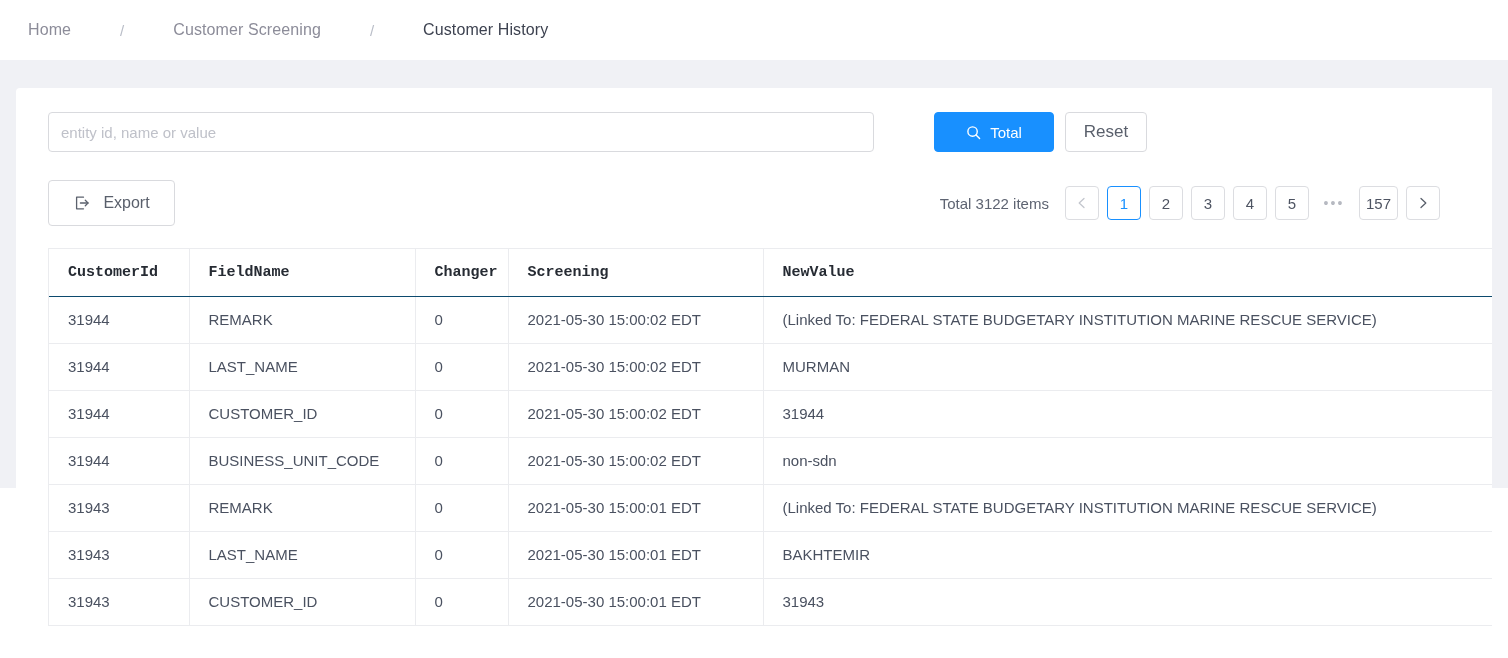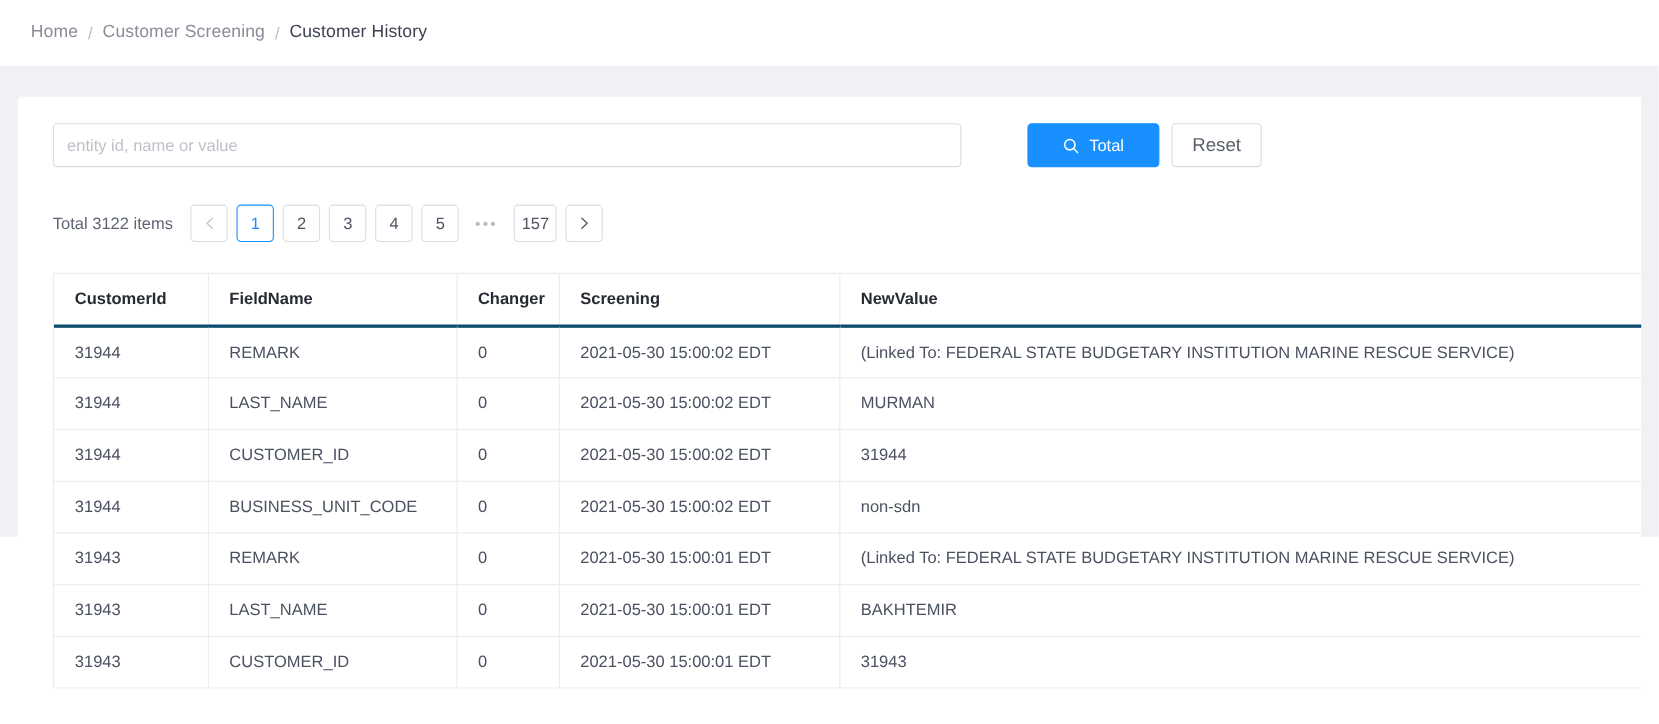--- a/index.html
+++ b/index.html
@@ -18,20 +18,21 @@
   }
 
   
   .breadcrumb-bar {
     height: 60px;
     background: #ffffff;
     display: flex;
     align-items: center;
     padding: 0 0 0 28px;
     box-sizing: border-box;
+    gap: 40px;
   }
   .crumb {
     font-size: 16px;
     color: #8c8c99;
     letter-spacing: .1px;
     white-space: nowrap;
   }
   .crumb.current {
     color: #3d4250;
   }
@@ -209,24 +210,25 @@
     width: 1460px;
     table-layout: fixed;
   }
   table.history th {
     text-align: left;
     font-size: 15px;
     font-weight: bold;
     color: #262b33;
     padding: 14px 0 14px 19px;
     border-right: 1px solid #ebecef;
-    border-bottom: 3px solid #0c4a6e;
+    border-bottom: 1px solid #0c4a6e;
     background: #ffffff;
     height: 47px;
     box-sizing: border-box;
+    font-family: Liberation Mono, monospace;
   }
   table.history td {
     font-size: 15px;
     color: #4a5160;
     padding: 13px 0 13px 19px;
     border-right: 1px solid #ebecef;
     border-bottom: 1px solid #ebecef;
     height: 47px;
     box-sizing: border-box;
     white-space: nowrap;
@@ -266,20 +268,30 @@
         </svg>
       </span>
       <span>Total</span>
     </button>
     <button class="btn-reset">
       <span>Reset</span>
     </button>
   </div>
 
   <div class="tools-row">
+    <button class="btn-export">
+      <span class="icon">
+        <svg width="18" height="18" viewBox="0 0 18 18" fill="none">
+          <path d="M10.5 3.2H3.6v11.6h6.9" stroke="#5b616d" stroke-width="1.3" stroke-linecap="round" stroke-linejoin="round"></path>
+          <line x1="7.4" y1="9" x2="15" y2="9" stroke="#5b616d" stroke-width="1.3" stroke-linecap="round"></line>
+          <path d="M12.3 6.3L15 9l-2.7 2.7" stroke="#5b616d" stroke-width="1.3" stroke-linecap="round" stroke-linejoin="round"></path>
+        </svg>
+      </span>
+      <span>Export</span>
+    </button>
 
     <div class="pagination">
       <span class="pg-total">Total 3122 items</span>
       <span class="pg-item arrow">
         <svg width="9" height="12" viewBox="0 0 9 12" fill="none">
               <path d="M7 1.5L2.2 6 7 10.5" stroke="currentColor" stroke-width="1.3" stroke-linecap="round" stroke-linejoin="round"></path>
             </svg>
       </span>
       <span class="pg-item active">1</span>
       <span class="pg-item">2</span>

